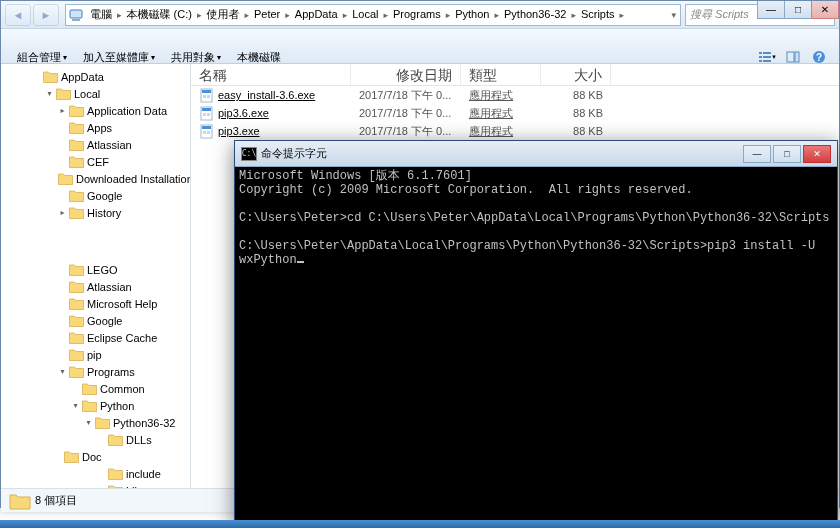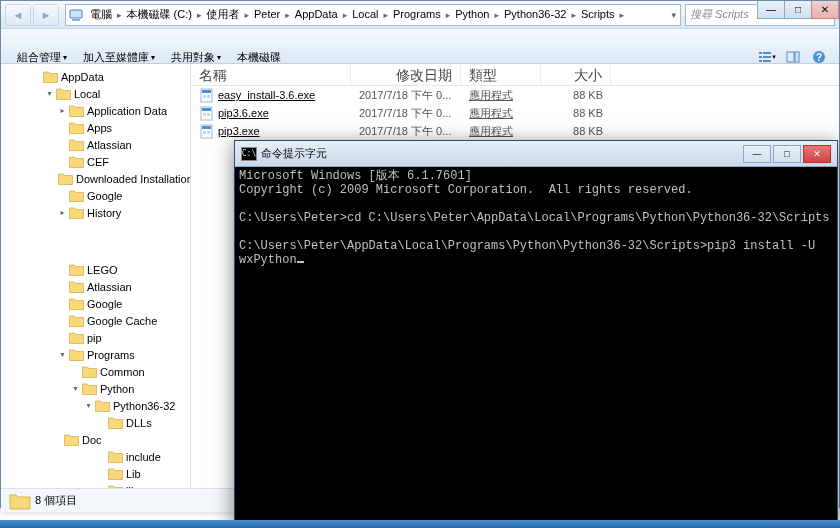--- a/index.html
+++ b/index.html
@@ -243,30 +243,39 @@
           </span>
           <span class="tree-label">Atlassian</span>
         </div>
         <div class="tree-item" style="padding-left: 56px;">
           <span class="tree-toggle"></span>
           <span class="folder-icon">
             <svg width="15" height="13" viewBox="0 0 15 13">
               <path d="M0.5 2 h5 l1.5 1.5 h7.5 v9 h-14 z" fill="#f8d878" stroke="#d8b050" stroke-width="0.8"></path>
             </svg>
           </span>
+          <span class="tree-label">Microsoft Help</span>
+        </div>
+        <div class="tree-item" style="padding-left: 56px;">
+          <span class="tree-toggle"></span>
+          <span class="folder-icon">
+            <svg width="15" height="13" viewBox="0 0 15 13">
+              <path d="M0.5 2 h5 l1.5 1.5 h7.5 v9 h-14 z" fill="#f8d878" stroke="#d8b050" stroke-width="0.8"></path>
+            </svg>
+          </span>
           <span class="tree-label">Google</span>
         </div>
         <div class="tree-item" style="padding-left: 56px;">
           <span class="tree-toggle"></span>
           <span class="folder-icon">
             <svg width="15" height="13" viewBox="0 0 15 13">
               <path d="M0.5 2 h5 l1.5 1.5 h7.5 v9 h-14 z" fill="#f8d878" stroke="#d8b050" stroke-width="0.8"></path>
             </svg>
           </span>
-          <span class="tree-label">Google Cache</span>
+          <span class="tree-label">Eclipse Cache</span>
         </div>
         <div class="tree-item" style="padding-left: 56px;">
           <span class="tree-toggle"></span>
           <span class="folder-icon">
             <svg width="15" height="13" viewBox="0 0 15 13">
               <path d="M0.5 2 h5 l1.5 1.5 h7.5 v9 h-14 z" fill="#f8d878" stroke="#d8b050" stroke-width="0.8"></path>
             </svg>
           </span>
           <span class="tree-label">pip</span>
         </div>

